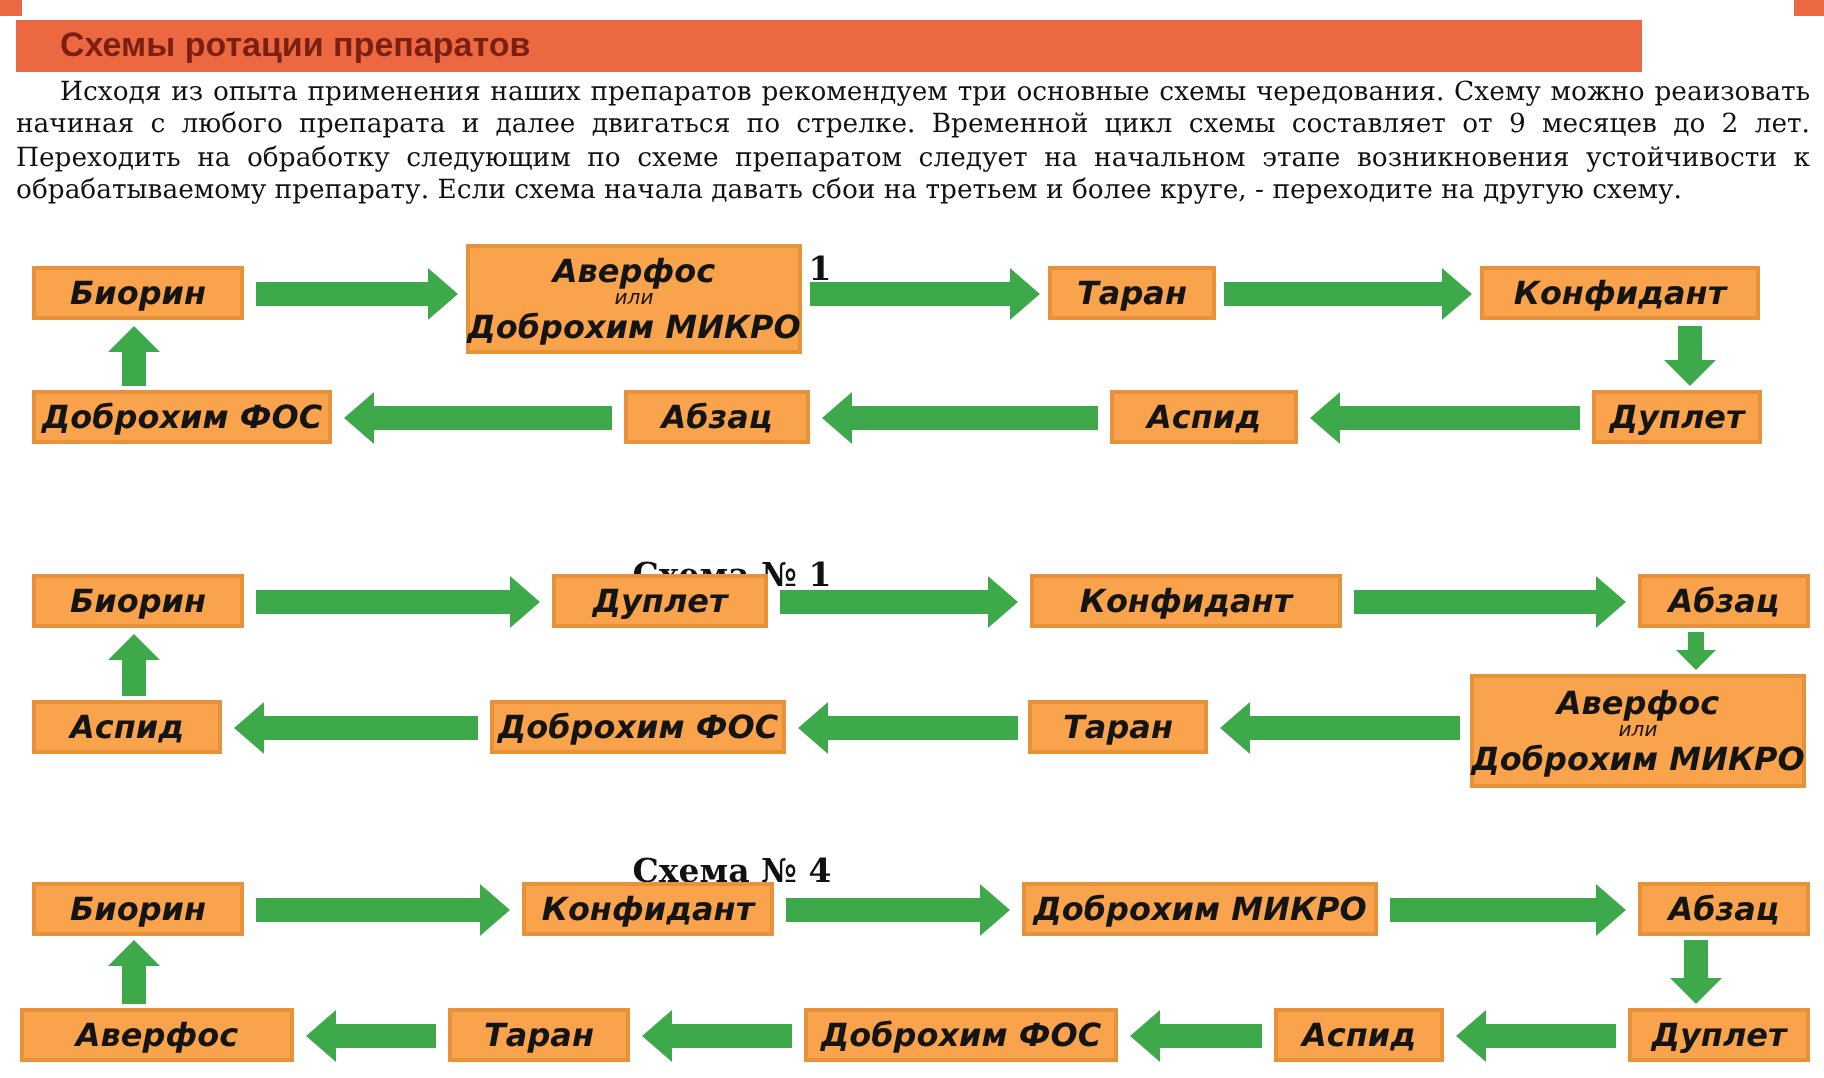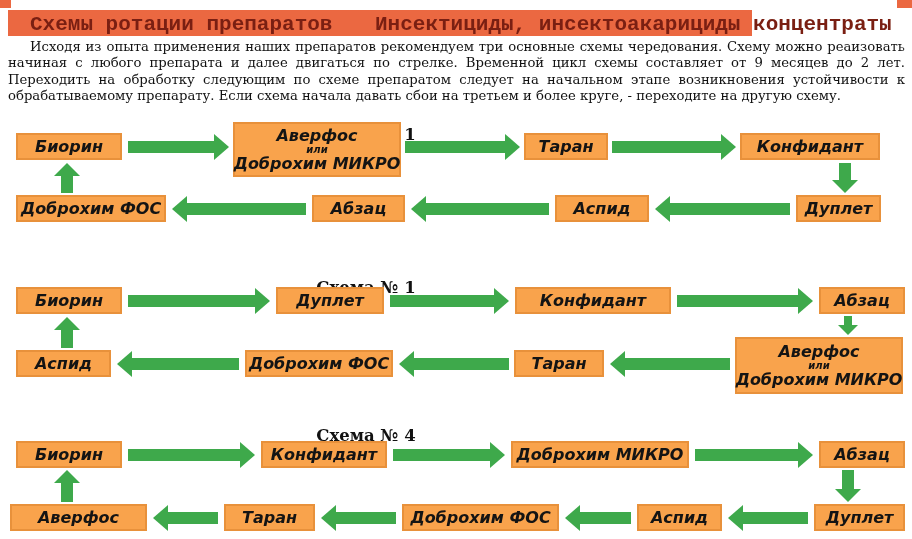--- a/index.html
+++ b/index.html
@@ -11,23 +11,23 @@
   }
   html,body{margin:0;padding:0;}
   body{
     width:912px;height:539px;position:relative;overflow:hidden;
     background:#ffffff;font-family:"DejaVu Serif",serif;
   }
   .corner{position:absolute;top:0;height:8px;background:var(--header-bg);}
   .corner.tl{left:0;width:11px;}
   .corner.tr{right:0;width:15px;}
   .header{
-    position:absolute;left:8px;top:10px;width:744px;height:26px;
+    position:absolute;left:8px;top:10px;width:813px;height:26px;
     background:var(--header-bg);color:var(--header-text);
-    font-weight:bold;font-size:21px;font-family:Liberation Mono, monospace;
+    font-weight:bold;font-size:17px;font-family:Liberation Sans, sans-serif;
   }
   .header .t-left{position:absolute;left:22px;top:3px;white-space:nowrap;}
   .header .t-right{position:absolute;left:367px;top:3px;white-space:nowrap;}
   .intro{
     position:absolute;left:8px;top:39px;width:897px;
     font-size:13.2px;line-height:16.3px;color:#111;
     text-align:justify;text-indent:22px;
   }
   .scheme-title{
     position:absolute;left:0;width:732px;text-align:center;
@@ -36,21 +36,21 @@
     margin-top:20px;
   }
   .node{
     position:absolute;box-sizing:border-box;
     background:var(--node-bg);border:2px solid var(--node-border);
     color:#141414;display:flex;align-items:center;justify-content:center;
     font-family:"DejaVu Sans",sans-serif;font-weight:bold;font-style:italic;
     font-size:16px;white-space:nowrap;
   }
   .node.combo{flex-direction:column;line-height:1.1;}
-  .node.combo .or{font-size:10px;font-weight:bold;line-height:1;}
+  .node.combo .or{font-size:10px;font-weight:normal;line-height:1;}
   .arrow{position:absolute;}
   .arrow.right::before{content:"";position:absolute;left:0;right:15px;top:50%;margin-top:-6px;height:12px;background:var(--green);}
   .arrow.right::after{content:"";position:absolute;right:0;top:50%;margin-top:-13px;width:0;height:0;
     border-top:13px solid transparent;border-bottom:13px solid transparent;border-left:15px solid var(--green);}
   .arrow.left::before{content:"";position:absolute;right:0;left:15px;top:50%;margin-top:-6px;height:12px;background:var(--green);}
   .arrow.left::after{content:"";position:absolute;left:0;top:50%;margin-top:-13px;width:0;height:0;
     border-top:13px solid transparent;border-bottom:13px solid transparent;border-right:15px solid var(--green);}
   .arrow.up::before{content:"";position:absolute;top:13px;bottom:0;left:50%;margin-left:-6px;width:12px;background:var(--green);}
   .arrow.up::after{content:"";position:absolute;top:0;left:50%;margin-left:-13px;width:0;height:0;
     border-left:13px solid transparent;border-right:13px solid transparent;border-bottom:13px solid var(--green);}
@@ -61,21 +61,20 @@
   .arrow.small.down::after{margin-left:-10px;border-left-width:10px;border-right-width:10px;border-top-width:10px;}
 </style>
 </head>
 <body>
 
 <div class="corner tl"></div>
 <div class="corner tr"></div>
 
 <div class="header">
   <span class="t-left">Схемы ротации препаратов</span>
-  <span class="t-right">Инсектициды, инсектоакарициды концентраты</span>
 </div>
 
 <div class="intro">Исходя из опыта применения наших препаратов рекомендуем три основные схемы чередования. Схему можно реаизовать начиная с любого препарата и далее двигаться по стрелке. Временной цикл схемы составляет от 9 месяцев до 2 лет. Переходить на обработку следующим по схеме препаратом следует на начальном этапе возникновения устойчивости к обрабатываемому препарату.  Если схема начала давать сбои на третьем и более круге, - переходите на другую схему.</div>
 
 <div class="scheme-title" style="top:105px">Схема № 1</div>
 
 <div class="node" style="left:16px;top:133px;width:106px;height:27px">Биорин</div>
 <div class="arrow right" style="left:128px;top:133px;width:101px;height:27px"></div>
 <div class="node combo" style="left:233px;top:122px;width:168px;height:55px">
   <span>Аверфос</span>

